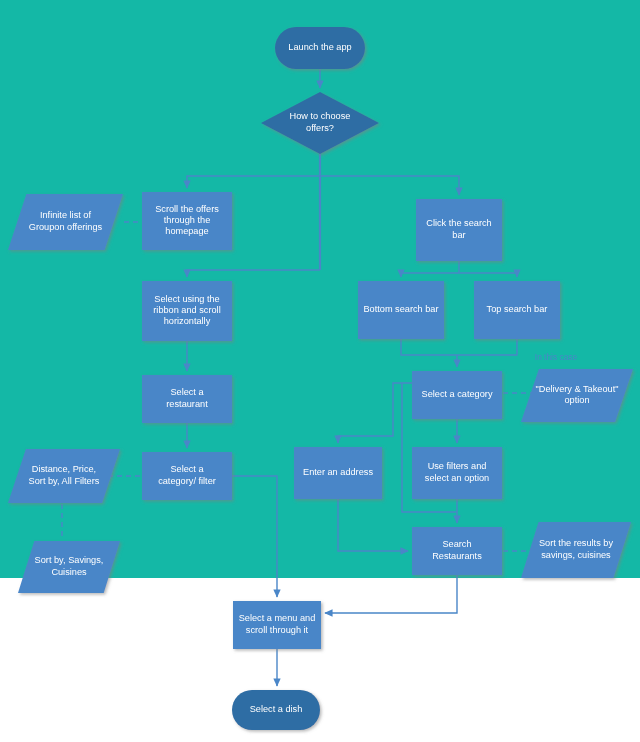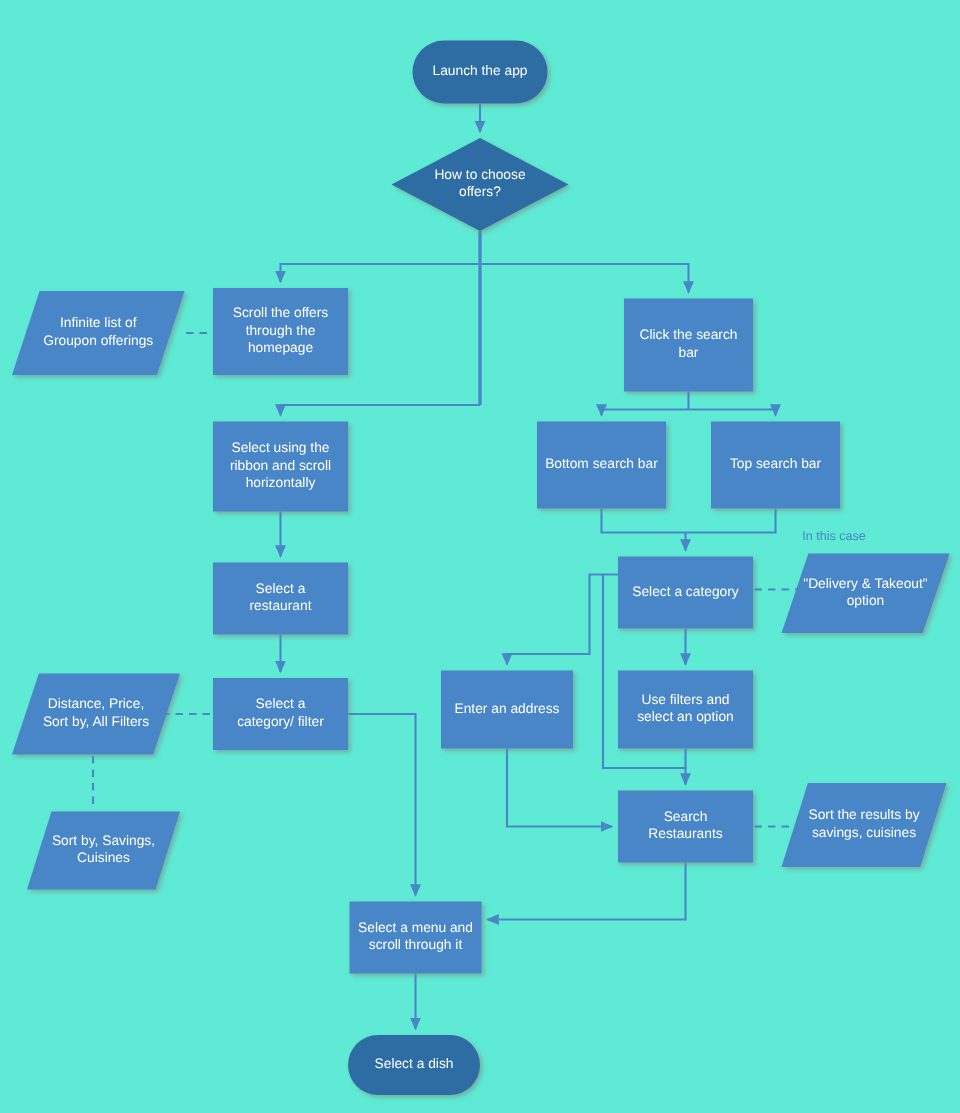--- a/index.html
+++ b/index.html
@@ -9,22 +9,22 @@
   }
   body {
     width: 640px;
     height: 742px;
     font-family: "Liberation Sans", sans-serif;
     overflow: hidden;
   }
   #canvas {
     position: relative;
     width: 640px;
-    height: 742px;
-    background: #5eead4;
+    height: 578px;
+    background: #14b8a6;
   }
   svg.flow {
     position: absolute;
     top: 0;
     left: 0;
     width: 640px;
     height: 742px;
   }
   .node-label {
     fill: #ffffff;

